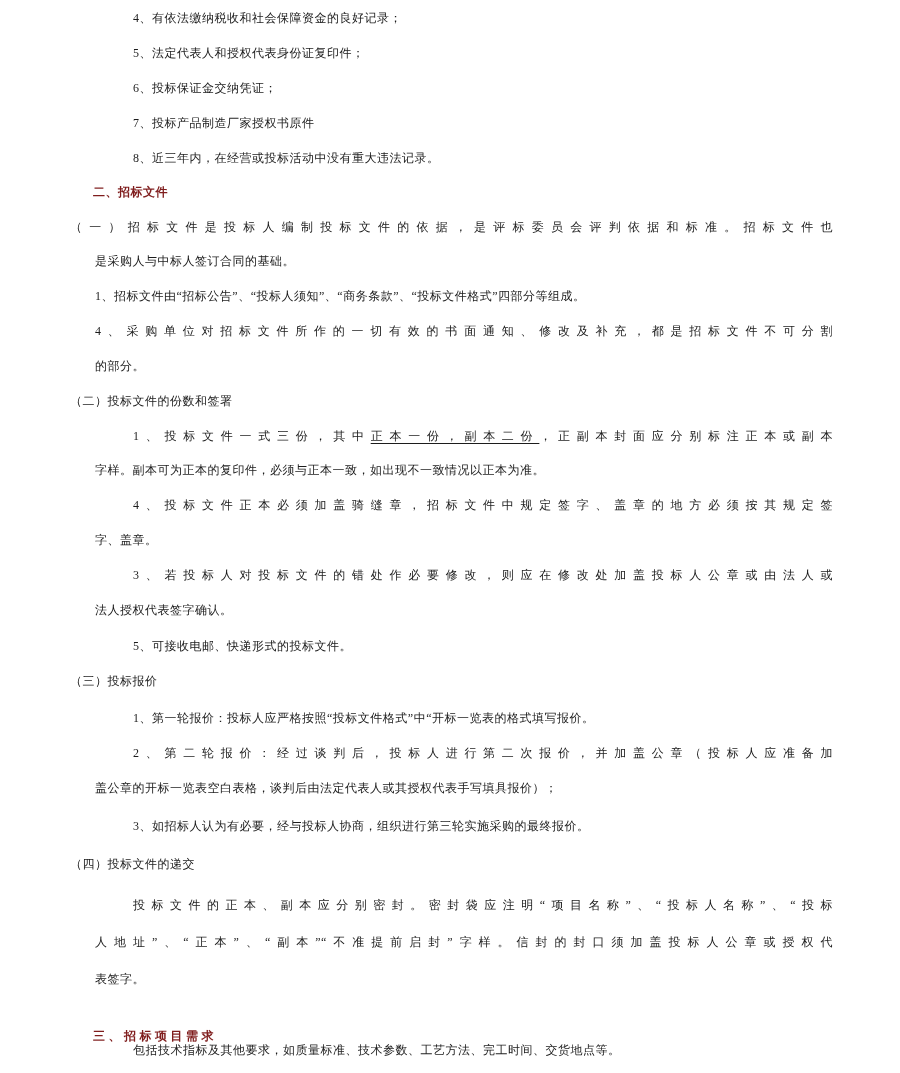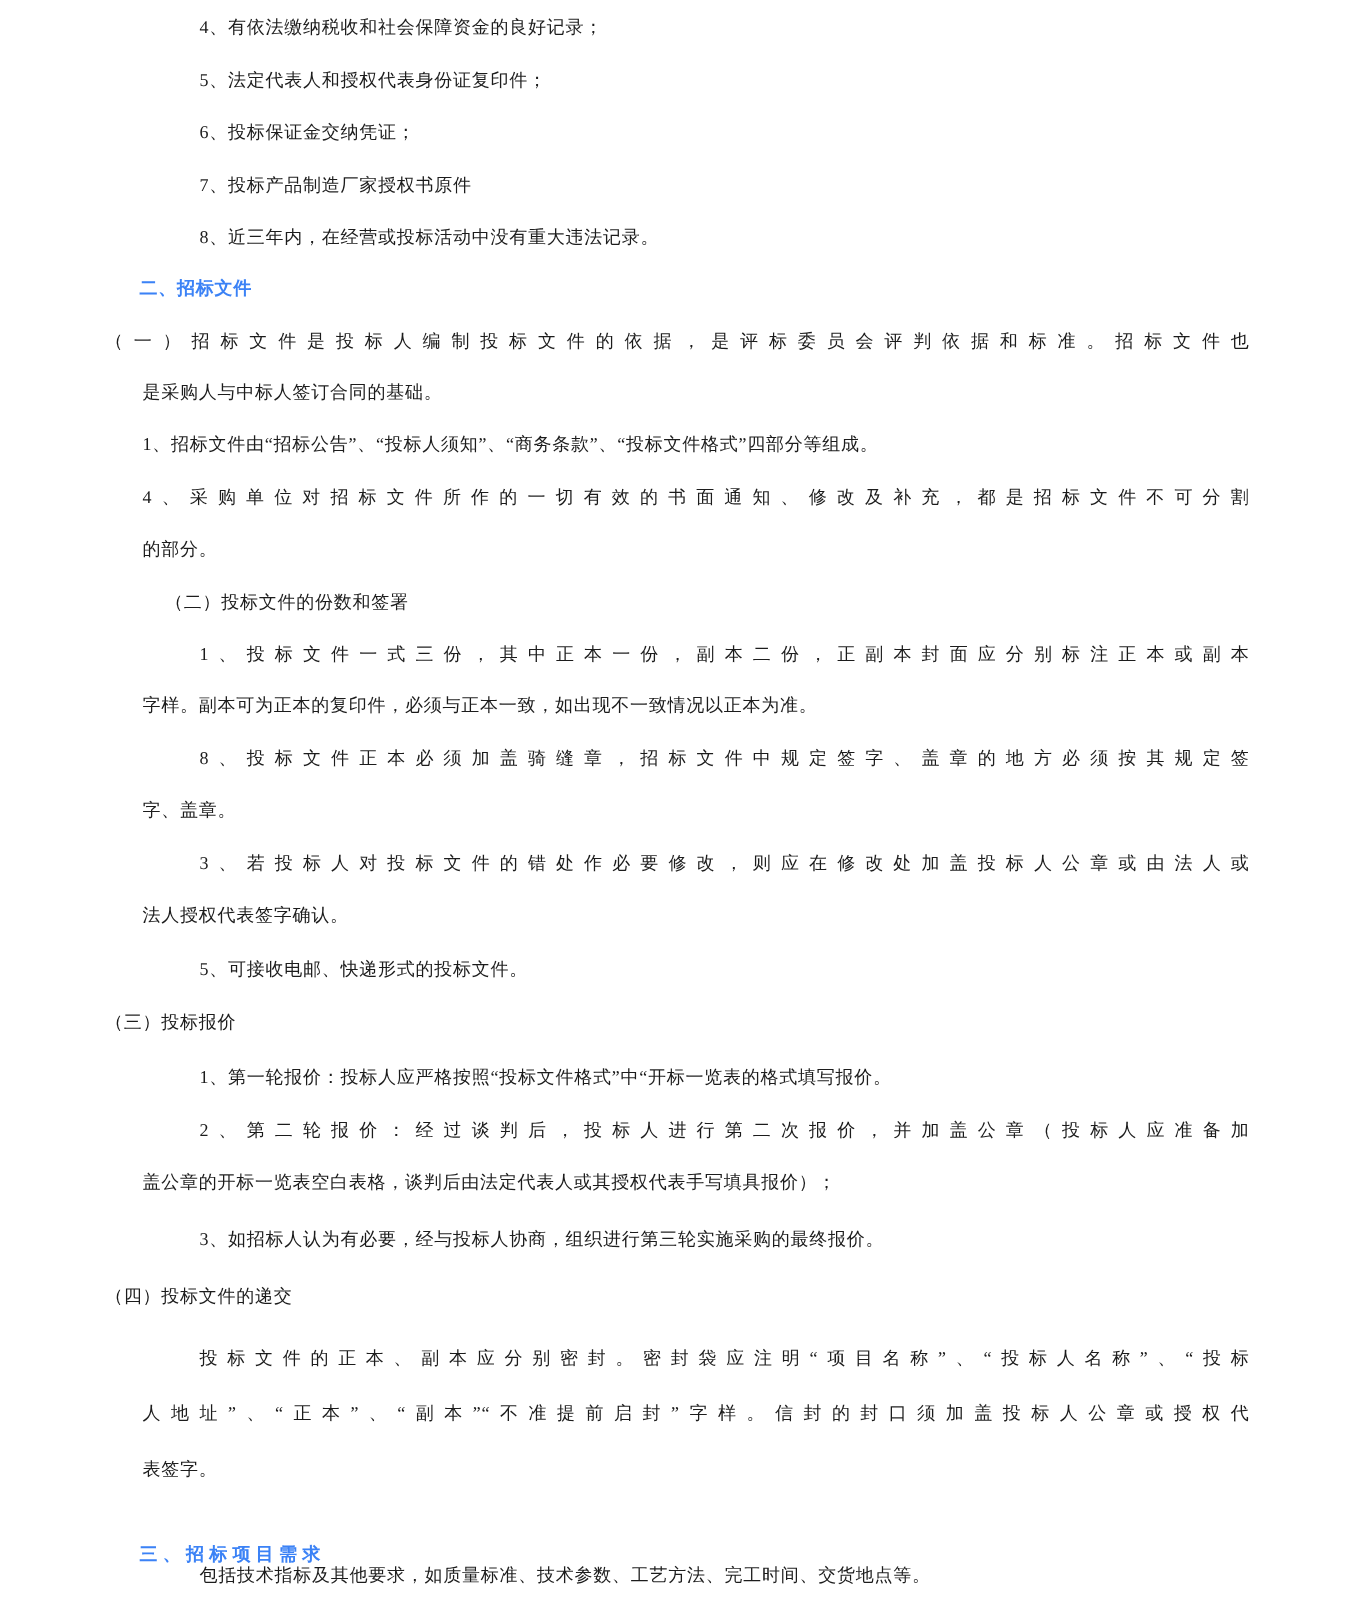--- a/index.html
+++ b/index.html
@@ -23,56 +23,57 @@
     white-space: nowrap;
     letter-spacing: 0.5px;
   }
   
   .ind-paren   { left: 70px; }   
   .ind-body    { left: 95px; }   
   .ind-item    { left: 133px; }  
   .ind-heading { left: 93px; }   
   .bold {
     font-weight: bold;
-    color: #3b82f6;
+    color: #7f1d1d;
   }
   .spaced {
     letter-spacing: 3.5px;
   }
   
   .just {
     right: 67px;
     white-space: normal;
     text-align: justify;
     text-align-last: justify;
   }
   .u {
+    text-decoration: underline;
     text-underline-offset: 3px;
   }
 </style>
 </head>
 <body>
 
 <div class="page">
   <div>
       <div class="line ind-item" style="top: 6px;">4、有依法缴纳税收和社会保障资金的良好记录；</div>
       <div class="line ind-item" style="top: 41px;">5、法定代表人和授权代表身份证复印件；</div>
       <div class="line ind-item" style="top: 76px;">6、投标保证金交纳凭证；</div>
       <div class="line ind-item" style="top: 111px;">7、投标产品制造厂家授权书原件</div>
       <div class="line ind-item" style="top: 146px;">8、近三年内，在经营或投标活动中没有重大违法记录。</div>
       <div class="line ind-heading bold" style="top: 180px;">二、招标文件</div>
       <div class="line ind-paren just" style="top: 215px; font-family: Liberation Serif, serif;">（一）招标文件是投标人编制投标文件的依据，是评标委员会评判依据和标准。招标文件也</div>
       <div class="line ind-body" style="top: 249px;">是采购人与中标人签订合同的基础。</div>
       <div class="line ind-body" style="top: 284px;">1、招标文件由“招标公告”、“投标人须知”、“商务条款”、“投标文件格式”四部分等组成。</div>
       <div class="line ind-body just" style="top: 319px;">4、采购单位对招标文件所作的一切有效的书面通知、修改及补充，都是招标文件不可分割</div>
       <div class="line ind-body" style="top: 354px;">的部分。</div>
-      <div class="line ind-paren" style="top: 389px; margin-left: 40px;">（二）投标文件的份数和签署</div>
+      <div class="line ind-paren" style="top: 389px;">（二）投标文件的份数和签署</div>
       <div class="line ind-item just" style="top: 424px;"><span>1、投标文件一式三份，其中</span><span class="u">正本一份，副本二份</span><span>，正副本封面应分别标注正本或副本</span></div>
       <div class="line ind-body" style="top: 458px;">字样。副本可为正本的复印件，必须与正本一致，如出现不一致情况以正本为准。</div>
-      <div class="line ind-item just" style="top: 493px;">8、投标文件正本必须加盖骑缝章，招标文件中规定签字、盖章的地方必须按其规定签</div>
+      <div class="line ind-item just" style="top: 493px;">4、投标文件正本必须加盖骑缝章，招标文件中规定签字、盖章的地方必须按其规定签</div>
       <div class="line ind-body" style="top: 528px;">字、盖章。</div>
       <div class="line ind-item just" style="top: 563px;">3、若投标人对投标文件的错处作必要修改，则应在修改处加盖投标人公章或由法人或</div>
       <div class="line ind-body" style="top: 598px;">法人授权代表签字确认。</div>
       <div class="line ind-item" style="top: 634px;">5、可接收电邮、快递形式的投标文件。</div>
       <div class="line ind-paren" style="top: 669px;">（三）投标报价</div>
       <div class="line ind-item" style="top: 706px;">1、第一轮报价：投标人应严格按照“投标文件格式”中“开标一览表的格式填写报价。</div>
       <div class="line ind-item just" style="top: 741px;">2、第二轮报价：经过谈判后，投标人进行第二次报价，并加盖公章（投标人应准备加</div>
       <div class="line ind-body" style="top: 776px;">盖公章的开标一览表空白表格，谈判后由法定代表人或其授权代表手写填具报价）；</div>
       <div class="line ind-item" style="top: 814px;">3、如招标人认为有必要，经与投标人协商，组织进行第三轮实施采购的最终报价。</div>
       <div class="line ind-paren" style="top: 852px;">（四）投标文件的递交</div>

